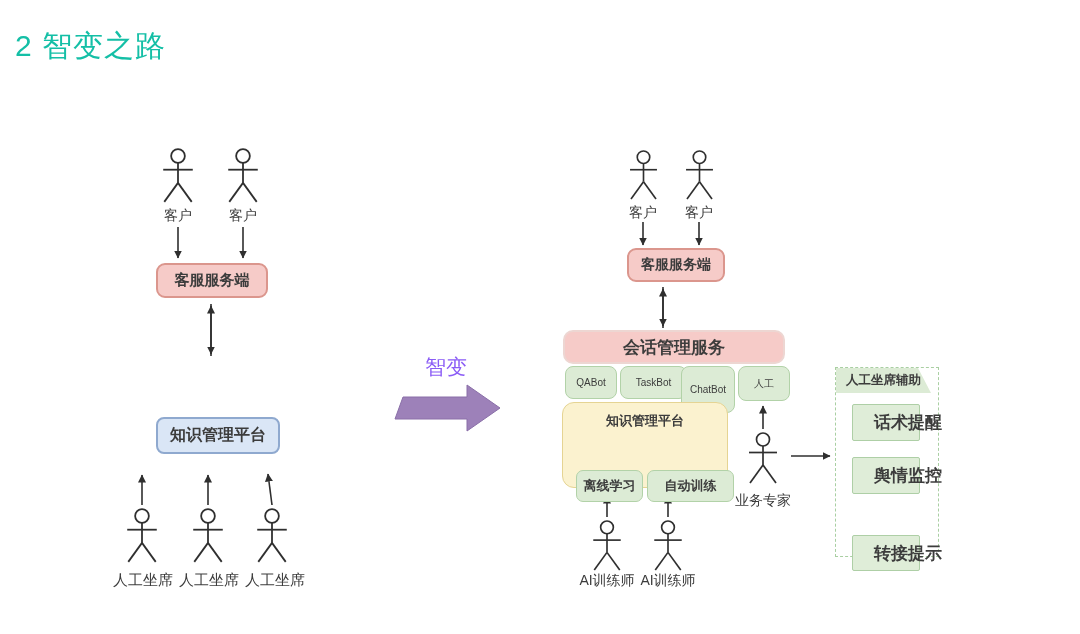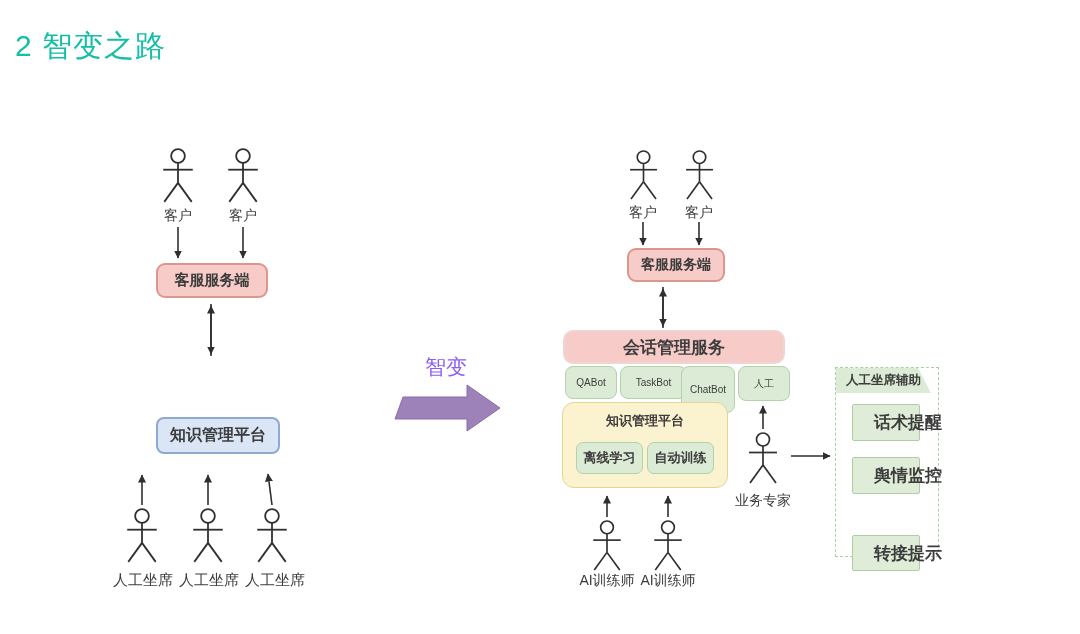--- a/index.html
+++ b/index.html
@@ -24,21 +24,21 @@
   .lbl.agent{font-size:15px;text-align:center;}
   .box{position:absolute;display:flex;align-items:center;justify-content:center;color:var(--text_color);text-align:center;white-space:nowrap;}
   .pinkbox{background:var(--pink_fill);border:2px solid var(--pink_border);border-radius:9px;font-size:15px;font-weight:bold;}
   .sessionbox{background:var(--pink_fill);border:2px solid var(--session_border);border-radius:10px;font-size:17px;font-weight:bold;}
   .platformbox{background:var(--pink_fill);border:2px solid var(--pink_border);border-radius:20px;}
   .platform-title{position:absolute;left:0;right:0;top:16px;text-align:center;font-size:21px;font-weight:bold;color:var(--text_color);}
   .bluebox{background:var(--blue_fill);border:2px solid var(--blue_border);border-radius:8px;font-size:16px;font-weight:bold;}
   .greenbox{background:var(--green_fill);border:1.5px solid var(--green_border);border-radius:8px;font-size:10px;}
   .yellowbox{background:var(--yellow_fill);border:1.5px solid var(--yellow_border);border-radius:12px;}
   .yellow-title{position:absolute;left:0;right:0;top:9px;text-align:center;font-size:13px;font-weight:bold;color:var(--text_color);}
-  .modulebox{background:var(--green_fill);border:1.5px solid var(--green_border);border-radius:7px;font-size:13px;font-weight:bold;}
+  .modulebox{background:var(--green_fill);border:1.5px solid var(--green_border);border-radius:7px;font-size:13px;font-weight:bold;margin-top:28px;}
   .dashpanel{position:absolute;border:1.5px dashed var(--dashed_green);background:transparent;}
   .dashtab{position:absolute;background:var(--green_fill);font-size:12.5px;font-weight:bold;color:var(--text_color);
            display:flex;align-items:center;justify-content:center;
            clip-path:polygon(0 0,calc(100% - 13px) 0,100% 100%,0 100%);}
   .assistbox{background:var(--assist_green_fill);border:1px solid var(--assist_green_border);border-radius:2px;font-size:17px;font-weight:bold;padding-left:44px;}
   .transition-label{position:absolute;transform:translateX(-50%);font-size:21px;font-weight:500;color:#8b5cf6;}
 </style>
 </head>
 <body>
 
@@ -118,21 +118,21 @@
 
   <div class="box greenbox" style="left:565px;top:366px;width:52px;height:33px">QABot</div>
   <div class="box greenbox" style="left:620px;top:366px;width:67px;height:33px">TaskBot</div>
   <div class="box greenbox" style="left:681px;top:366px;width:54px;height:47px">ChatBot</div>
   <div class="box greenbox" style="left:738px;top:366px;width:52px;height:35px">人工</div>
 
   <div class="box yellowbox" style="left:562px;top:402px;width:166px;height:86px">
     <span class="yellow-title">知识管理平台</span>
   </div>
   <div class="box modulebox" style="left:576px;top:442px;width:67px;height:32px">离线学习</div>
-  <div class="box modulebox" style="left:647px;top:442px;width:67px;height:32px">自动训练</div>
+  <div class="box modulebox" style="left:647px;top:442px;width:87px;height:32px">自动训练</div>
 
   <div class="lbl" style="left:763px;top:492px">业务专家</div>
 
   <div class="lbl" style="left:607px;top:572px">AI训练师</div>
   <div class="lbl" style="left:668px;top:572px">AI训练师</div>
 
   <div class="dashpanel" style="left:835px;top:367px;width:104px;height:190px"></div>
   <div class="dashtab" style="left:836px;top:368px;width:95px;height:25px">人工坐席辅助</div>
   <div class="box assistbox" style="left:852px;top:404px;width:68px;height:37px">话术提醒</div>
   <div class="box assistbox" style="left:852px;top:457px;width:68px;height:37px">舆情监控</div>

